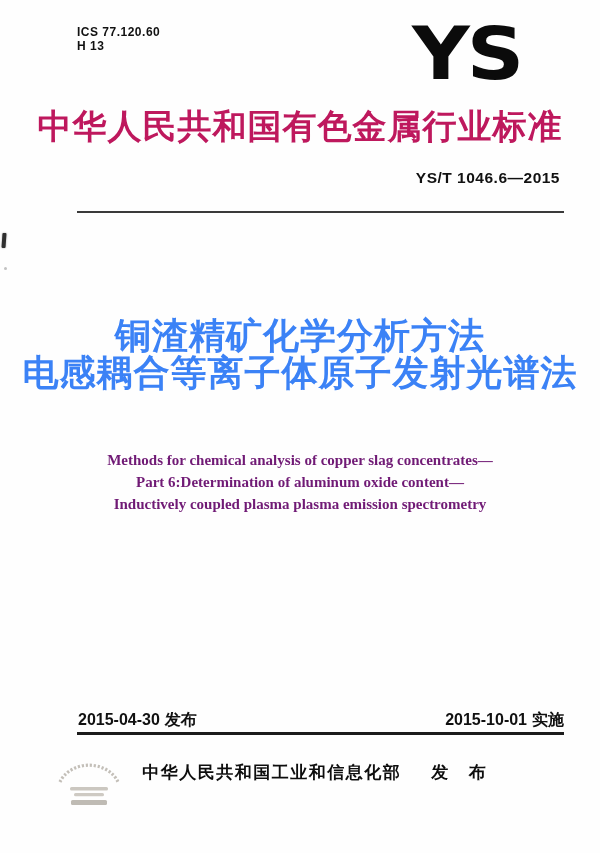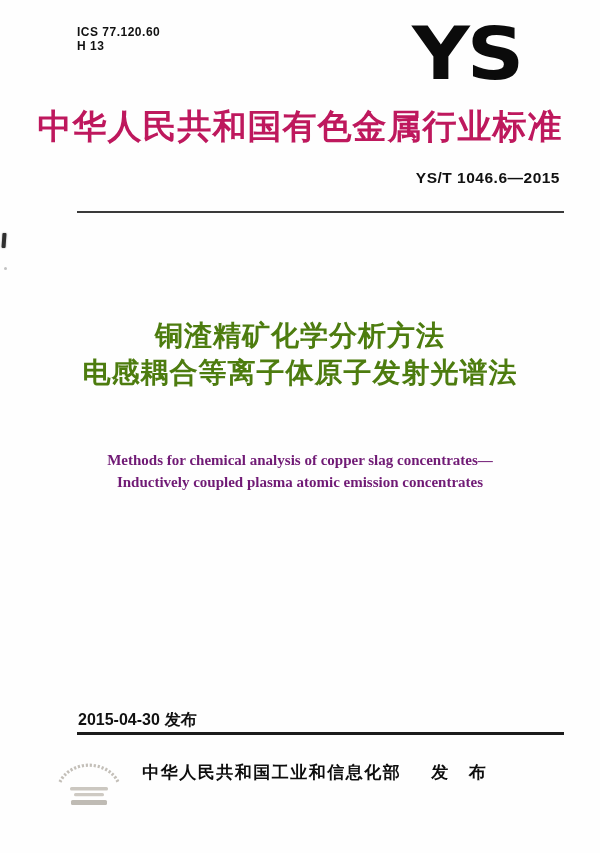--- a/index.html
+++ b/index.html
@@ -48,22 +48,22 @@
 
   .rule-top {
     position: absolute; left: 77px; width: 487px; top: 211px;
     height: 2px; background: #3a3a3a;
   }
 
   
   .cn-title {
     position: absolute; left: 0; right: 0; top: 317px;
     text-align: center;
-    font-size: 28px; font-weight: bold; line-height: 37px;
-    letter-spacing: 1px; color: #4d7c0f;
+    font-size: 36px; font-weight: bold; line-height: 37px;
+    letter-spacing: 1px; color: #3b82f6;
     white-space: nowrap;
   }
 
   
   .en-title {
     position: absolute; left: 0; right: 0; top: 449px;
     text-align: center;
     font-family: "Liberation Serif", serif;
     font-size: 15px; font-weight: bold; line-height: 22px;
     color: #701a75;
@@ -130,26 +130,30 @@
   <div class="artifact-dash"></div>
   <div class="artifact-dot"></div>
 
   <div class="cn-title">
     <div>铜渣精矿化学分析方法</div>
     <div>电感耦合等离子体原子发射光谱法</div>
   </div>
 
   <div class="en-title">
     <div>Methods for chemical analysis of copper slag concentrates—</div>
-    <div>Inductively coupled plasma atomic emission concentrates</div>
+    <div>Part 6:Determination of aluminum oxide content—</div>
+    <div>Inductively coupled plasma plasma emission spectrometry</div>
   </div>
 
   <div class="dates-row">
     <div>
       <span>2015-04-30</span><span class="lbl">发布</span>
+    </div>
+    <div>
+      <span>2015-10-01</span><span class="lbl">实施</span>
     </div>
   </div>
 
   <div class="rule-bottom"></div>
 
   <svg class="stamp" viewBox="0 0 82 80">
     <path d="M 12 38 A 31 26 0 0 1 70 38" fill="none" stroke="#948c80" stroke-width="3.2" stroke-dasharray="2.2,1.8"></path>
     <rect x="22" y="43" width="38" height="3.4" rx="1.5" fill="#a39b8e"></rect>
     <rect x="26" y="49" width="30" height="3.2" rx="1.5" fill="#a8a093"></rect>
     <rect x="23" y="56" width="36" height="5" rx="1.5" fill="#8d8578"></rect>

